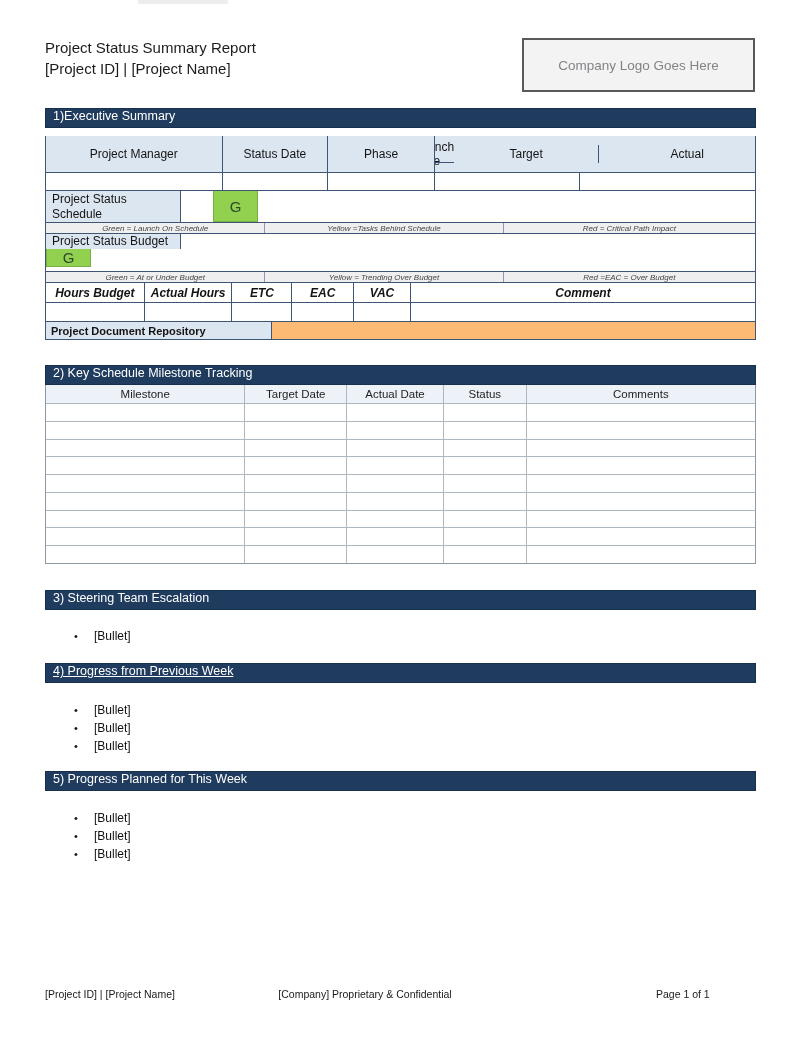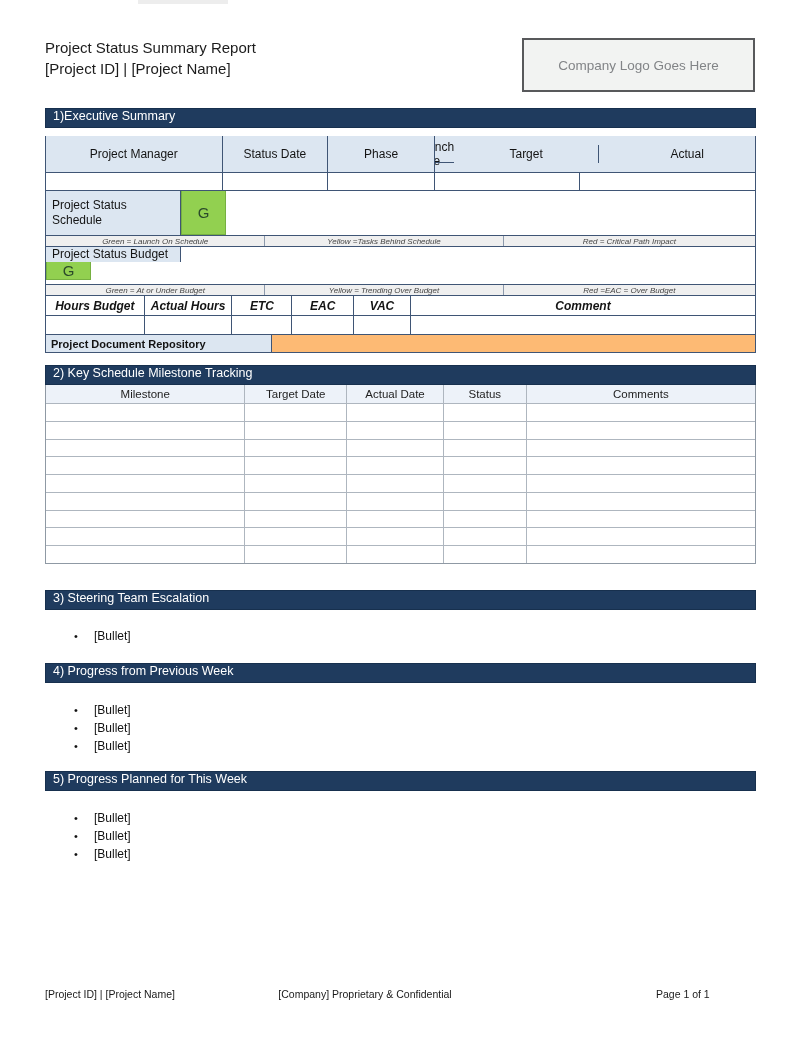--- a/index.html
+++ b/index.html
@@ -116,21 +116,21 @@
     </div>
 
     <div class="row empty-row bt">
       <div class="cell c-pm"></div>
       <div class="cell c-sd"></div>
       <div class="cell c-ph"></div>
       <div class="cell e-target"></div>
       <div class="cell e-actual"></div>
     </div>
 
-    <div class="row status-row bt" style="height:45px;">
+    <div class="row status-row bt" style="height:32px;gap:32px;">
       <div class="cell st-label">Project Status Schedule</div>
       <div class="cell st-g">G</div>
       <div class="cell st-rest"></div>
     </div>
 
     <div class="row legend-row bt">
       <div class="cell legend-cell l0">Green = Launch On Schedule</div>
       <div class="cell legend-cell l1">Yellow =Tasks Behind Schedule</div>
       <div class="cell legend-cell l2">Red = Critical Path Impact</div>
     </div>
@@ -255,21 +255,21 @@
   <div class="navy-bar abs-bar" style="top:590px;">
     <span>3) Steering Team Escalation</span>
   </div>
   <ul class="bullets" style="top:627px;">
     <li>
         <span class="dot">•</span>
         <span>[Bullet]</span>
       </li>
   </ul>
 
-  <div class="navy-bar abs-bar" style="top:663px;">
+  <div class="navy-bar abs-bar" style="top:663px;text-decoration:underline;">
     <span>4) Progress from Previous Week</span>
   </div>
   <ul class="bullets" style="top:701px;">
     <li>
         <span class="dot">•</span>
         <span>[Bullet]</span>
       </li>
     <li>
         <span class="dot">•</span>
         <span>[Bullet]</span>

